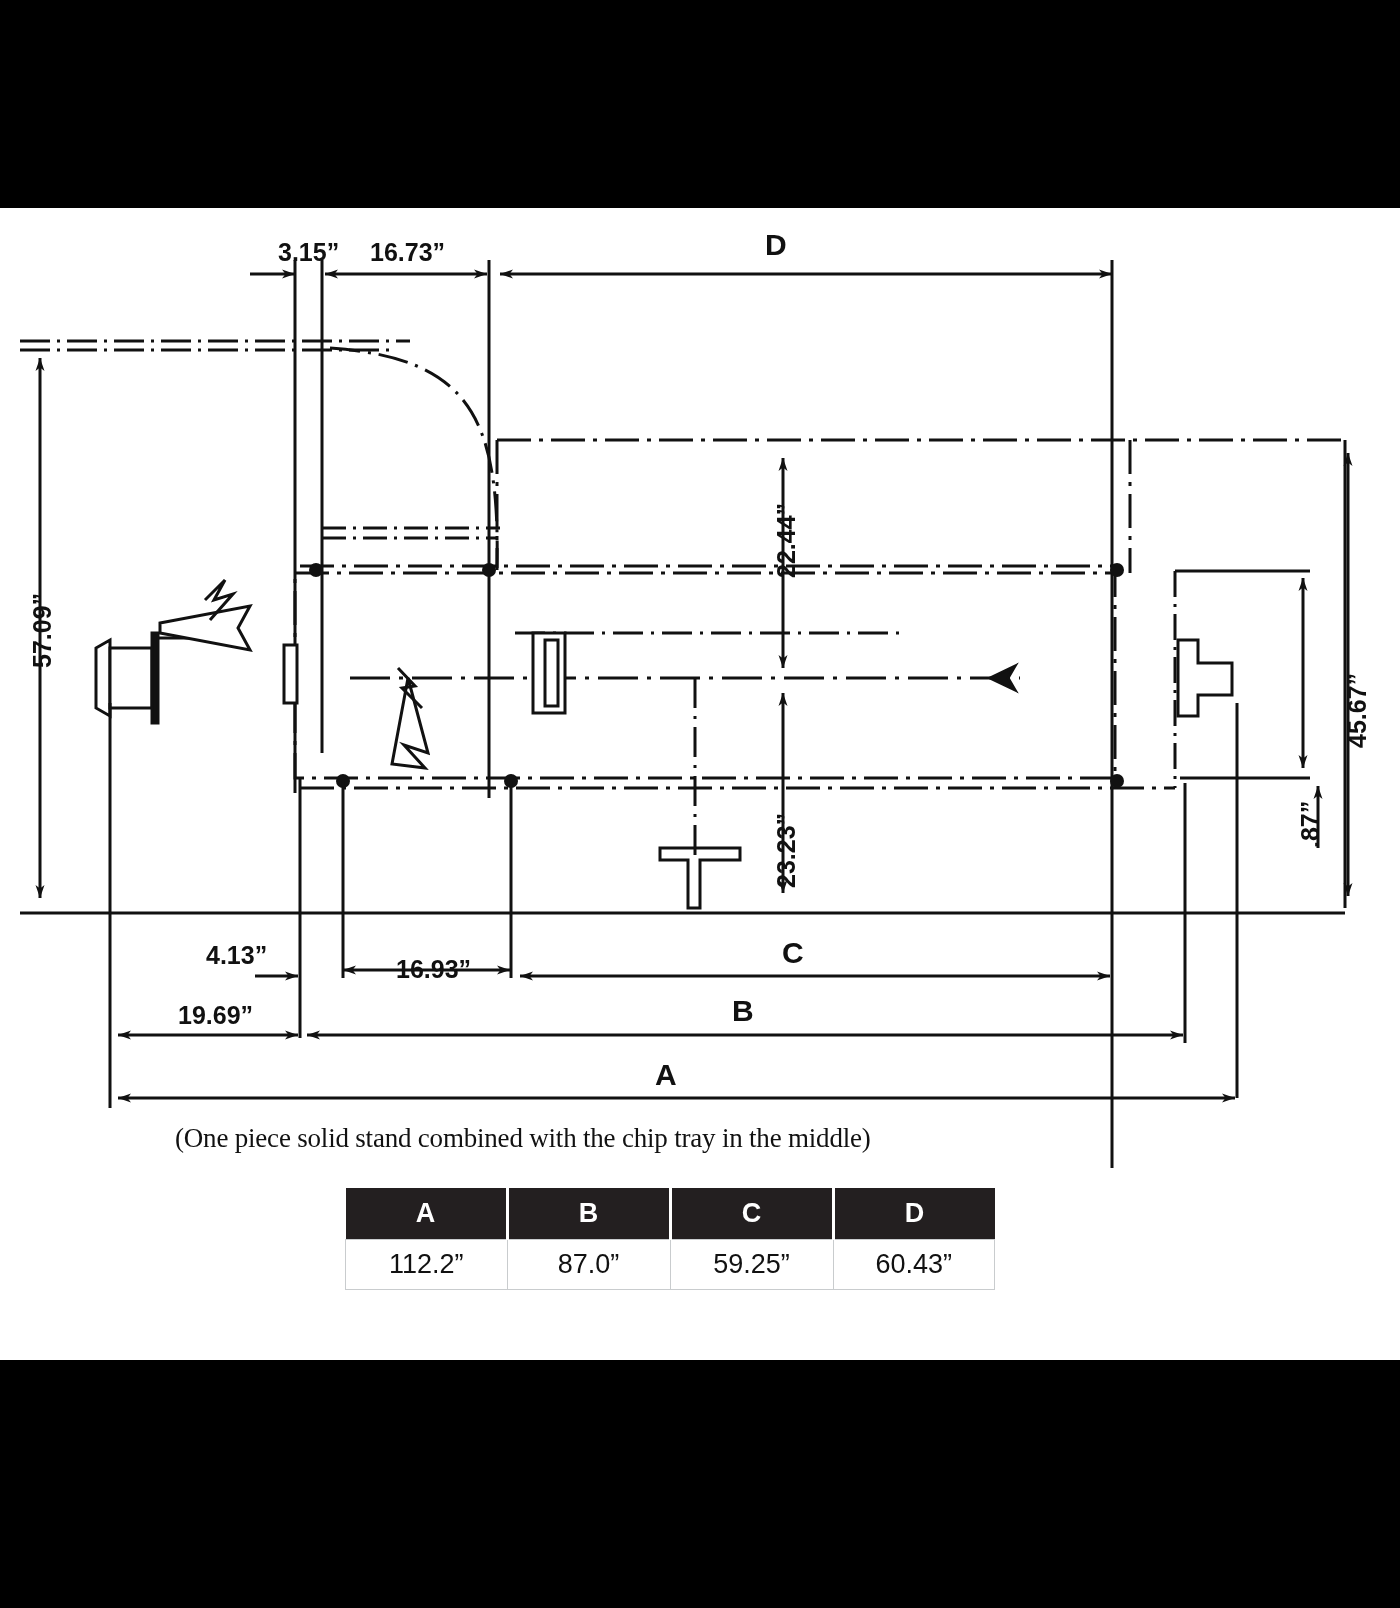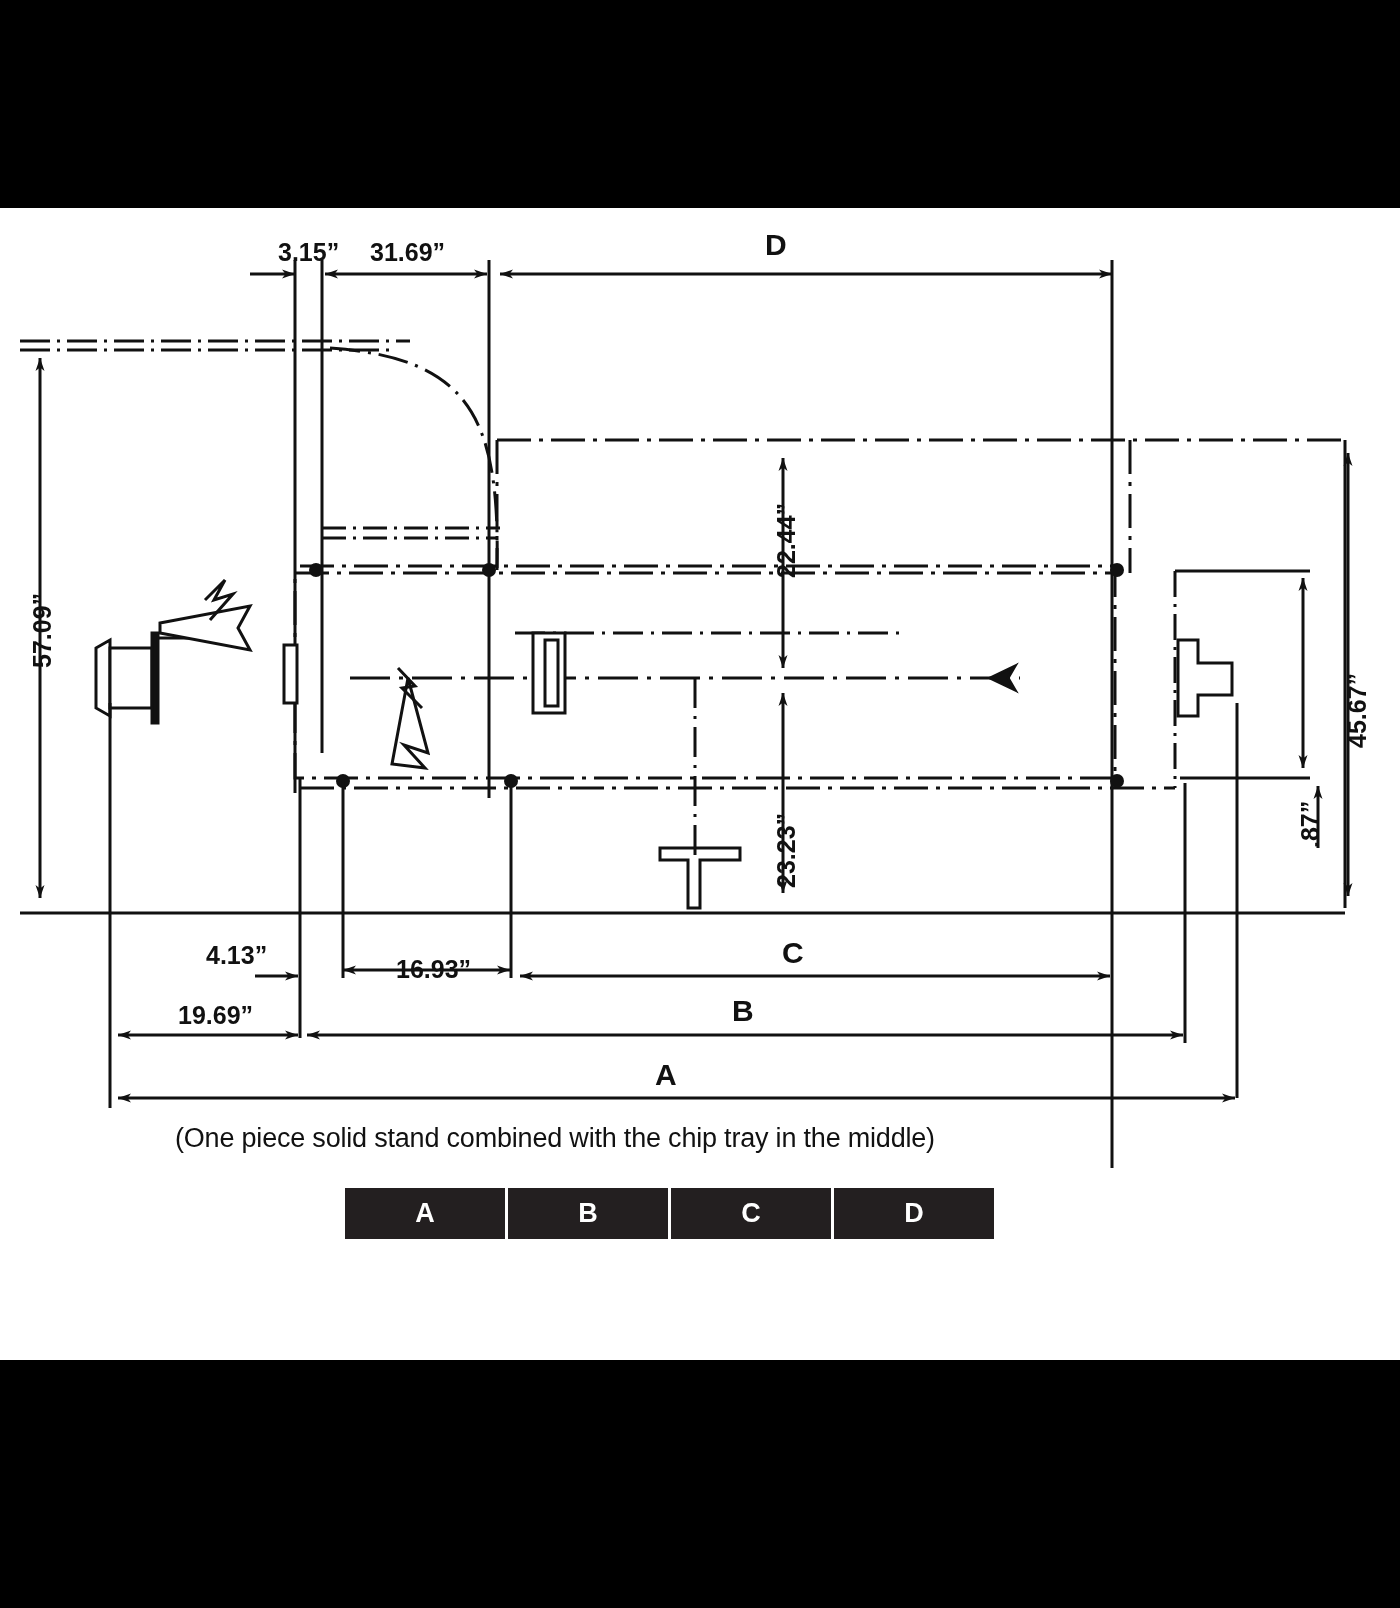--- a/index.html
+++ b/index.html
@@ -45,20 +45,21 @@
   }
   .caption {
     position: absolute;
     left: 175px;
     top: 915px;
     width: 960px;
     font-size: 27px;
     font-weight: normal;
     color: #111;
     letter-spacing: -0.2px;
+    font-family: Liberation Serif, serif;
   }
   #tbl-wrap {
     position: absolute;
     left: 345px;
     top: 980px;
   }
   table.dimtable {
     border-collapse: collapse;
     font-size: 27px;
     color: #111;
@@ -188,21 +189,21 @@
 
       <line x1="118" y1="827" x2="298" y2="827" marker-start="url(#arrR)" marker-end="url(#arrL)"></line>
 
       <line x1="307" y1="827" x2="1183" y2="827" marker-start="url(#arrR)" marker-end="url(#arrL)"></line>
 
       <line x1="118" y1="890" x2="1235" y2="890" marker-start="url(#arrR)" marker-end="url(#arrL)"></line>
     </g>
   </svg>
 
   <div class="lbl md" style="left:278px; top:32px;">3.15”</div>
-  <div class="lbl md" style="left:370px; top:32px;">31.69”</div>
+  <div class="lbl md" style="left:370px; top:32px;">16.73”</div>
   <div class="lbl big" style="left:765px; top:22px;">D</div>
 
   <div class="lbl md vert" style="left:30px; top:460px;">57.09”</div>
 
   <div class="lbl md vert" style="left:774px; top:370px;">22.44”</div>
   <div class="lbl md vert" style="left:774px; top:680px;">23.23”</div>
 
   <div class="lbl md vert" style="left:1345px; top:540px;">45.67”</div>
   <div class="lbl md vert" style="left:1298px; top:640px;">.87”</div>
 
@@ -221,17 +222,23 @@
     <table class="dimtable">
       <thead>
         <tr>
           <th>A</th>
           <th>B</th>
           <th>C</th>
           <th>D</th>
         </tr>
       </thead>
       <tbody>
+        <tr class="r1">
+          <td>112.2”</td>
+          <td>87.0”</td>
+          <td>59.25”</td>
+          <td>60.43”</td>
+        </tr>
       </tbody>
     </table>
   </div>
 
 </div>
 
 </body></html>

